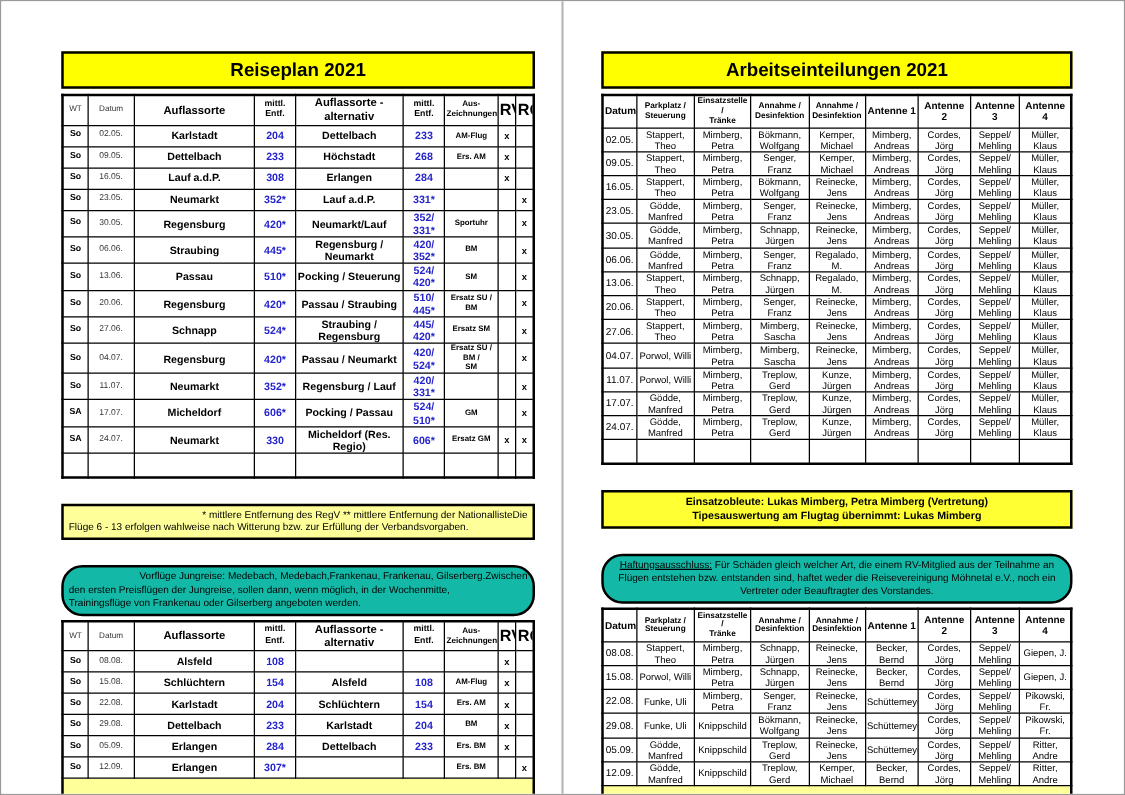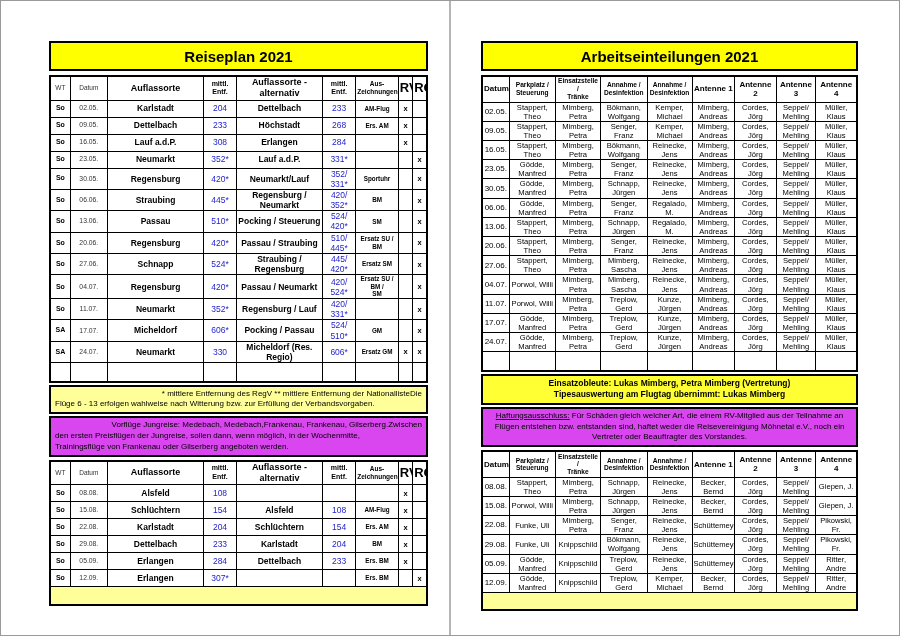--- a/index.html
+++ b/index.html
@@ -39,46 +39,46 @@
   .t-plan col.c-rg   { width:3.8%; }
   .t-plan th { font-weight:bold; font-size:9px; height:24px; }
   .t-plan th.h-sm { font-weight:normal; font-size:6.5px; color:#333; }
   .t-plan th.h-entf { font-size:7px; }
   .t-plan th.h-aus { font-size:6.5px; }
   .t-plan th.h-rv { font-size:13px; }
   .t-plan td { height:17px; font-size:8.5px; }
   .t-plan td.wt  { font-weight:bold; font-size:7px; }
   .t-plan td.dat { font-size:6.8px; color:#333; }
   .t-plan td.ort { font-weight:bold; font-size:8.5px; }
-  .t-plan td.ent { font-weight:normal; font-size:8.5px; color:#2323cc; }
+  .t-plan td.ent { font-weight:bold; font-size:8.5px; color:#2323cc; }
   .t-plan td.aus { font-weight:bold; font-size:6.3px; }
   .t-plan td.xm  { font-weight:bold; font-size:7.5px; }
   
   .t-work col.c-dat { width:7.2%; }
   .t-work col.c-p   { width:12.4%; }
   .t-work col.c-e   { width:12.0%; }
   .t-work col.c-a1  { width:12.4%; }
   .t-work col.c-a2  { width:12.0%; }
   .t-work col.c-n1  { width:11.4%; }
   .t-work col.c-n2  { width:11.0%; }
   .t-work col.c-n3  { width:10.6%; }
   .t-work col.c-n4  { width:11.0%; }
   .t-work th { font-weight:bold; font-size:8px; height:26px; }
   .t-work th.h-sm { font-size:6.6px; }
   .t-work td { height:19px; font-size:7.6px; }
   .t-work td.dat { font-size:8px; }
   .empty-row td { height:19px; }
   tr.footer-band td { background:#ffff99; height:18px; border:1px solid #000; }
   
   .note {
-    border:2px solid #000; margin-top:2px; padding:2px 4px;
+    border:2px solid #000; margin-top:20px; padding:2px 4px;
     font-size:8px; color:#000; line-height:1.35;
   }
   .note-yellow { background:#ffff99; }
-  .note-green  { background:#d946ef; }
+  .note-green  { background:#14b8a6;border-radius:17px; }
   .note-bright { background:#ffff33; font-weight:bold; text-align:center; font-size:8.5px; }
   .note .split { display:flex; justify-content:flex-end; }
   .note .center { text-align:left; }
   .note-disclaimer { text-align:center; }
   .u { text-decoration:underline; }
   .gap { height:3px; }
 </style>
 </head>
 <body>
 

